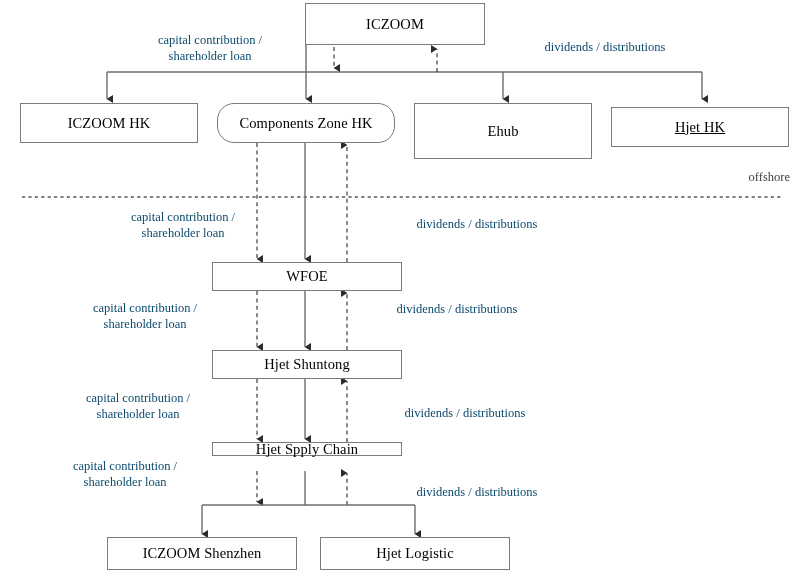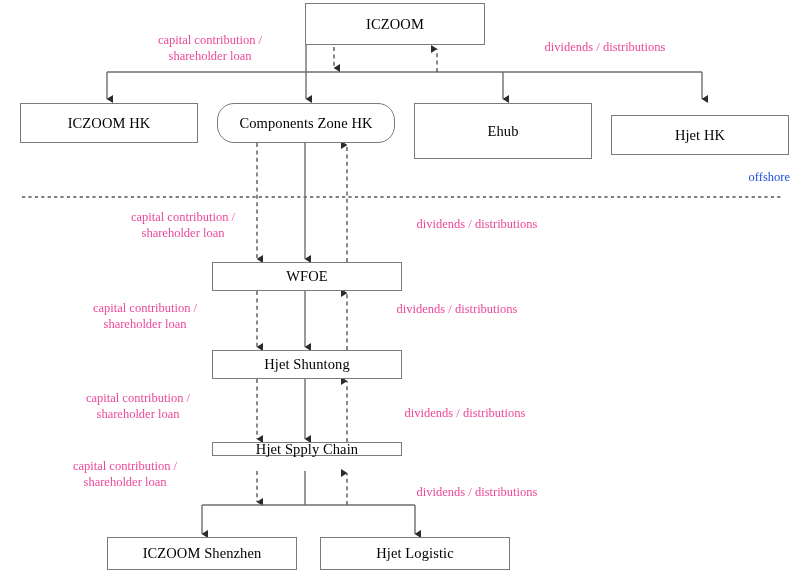--- a/index.html
+++ b/index.html
@@ -30,30 +30,30 @@
     display: flex;
     align-items: center;
     justify-content: center;
     color: #000000;
     font-size: 14.5px;
     letter-spacing: 0.1px;
     z-index: 3;
   }
   .edge-label {
     position: absolute;
-    color: #ec4899;
+    color: #0c4a6e;
     font-size: 12.5px;
     line-height: 16px;
     text-align: center;
     white-space: pre-line;
     z-index: 4;
   }
   .zone-label {
     position: absolute;
-    color: #1d4ed8;
+    color: #404040;
     font-size: 12.5px;
     text-align: right;
     z-index: 4;
   }
 </style>
 </head>
 <body>
 
 <div id="canvas">
 
@@ -127,21 +127,21 @@
   </div>
 
   <div class="node-box" style="left:217px; top:103px; width:178px; height:40px;border-radius:17px;">
     <span>Components Zone HK</span>
   </div>
 
   <div class="node-box" style="left:414px; top:103px; width:178px; height:56px;">
     <span>Ehub</span>
   </div>
 
-  <div class="node-box" style="left:611px; top:115px; width:178px; height:40px;">
+  <div class="node-box" style="left:611px; top:107px; width:178px; height:40px;text-decoration:underline;">
     <span>Hjet HK</span>
   </div>
 
   <div class="node-box" style="left:212px; top:262px; width:190px; height:29px;">
     <span>WFOE</span>
   </div>
 
   <div class="node-box" style="left:212px; top:350px; width:190px; height:29px;">
     <span>Hjet Shuntong</span>
   </div>

